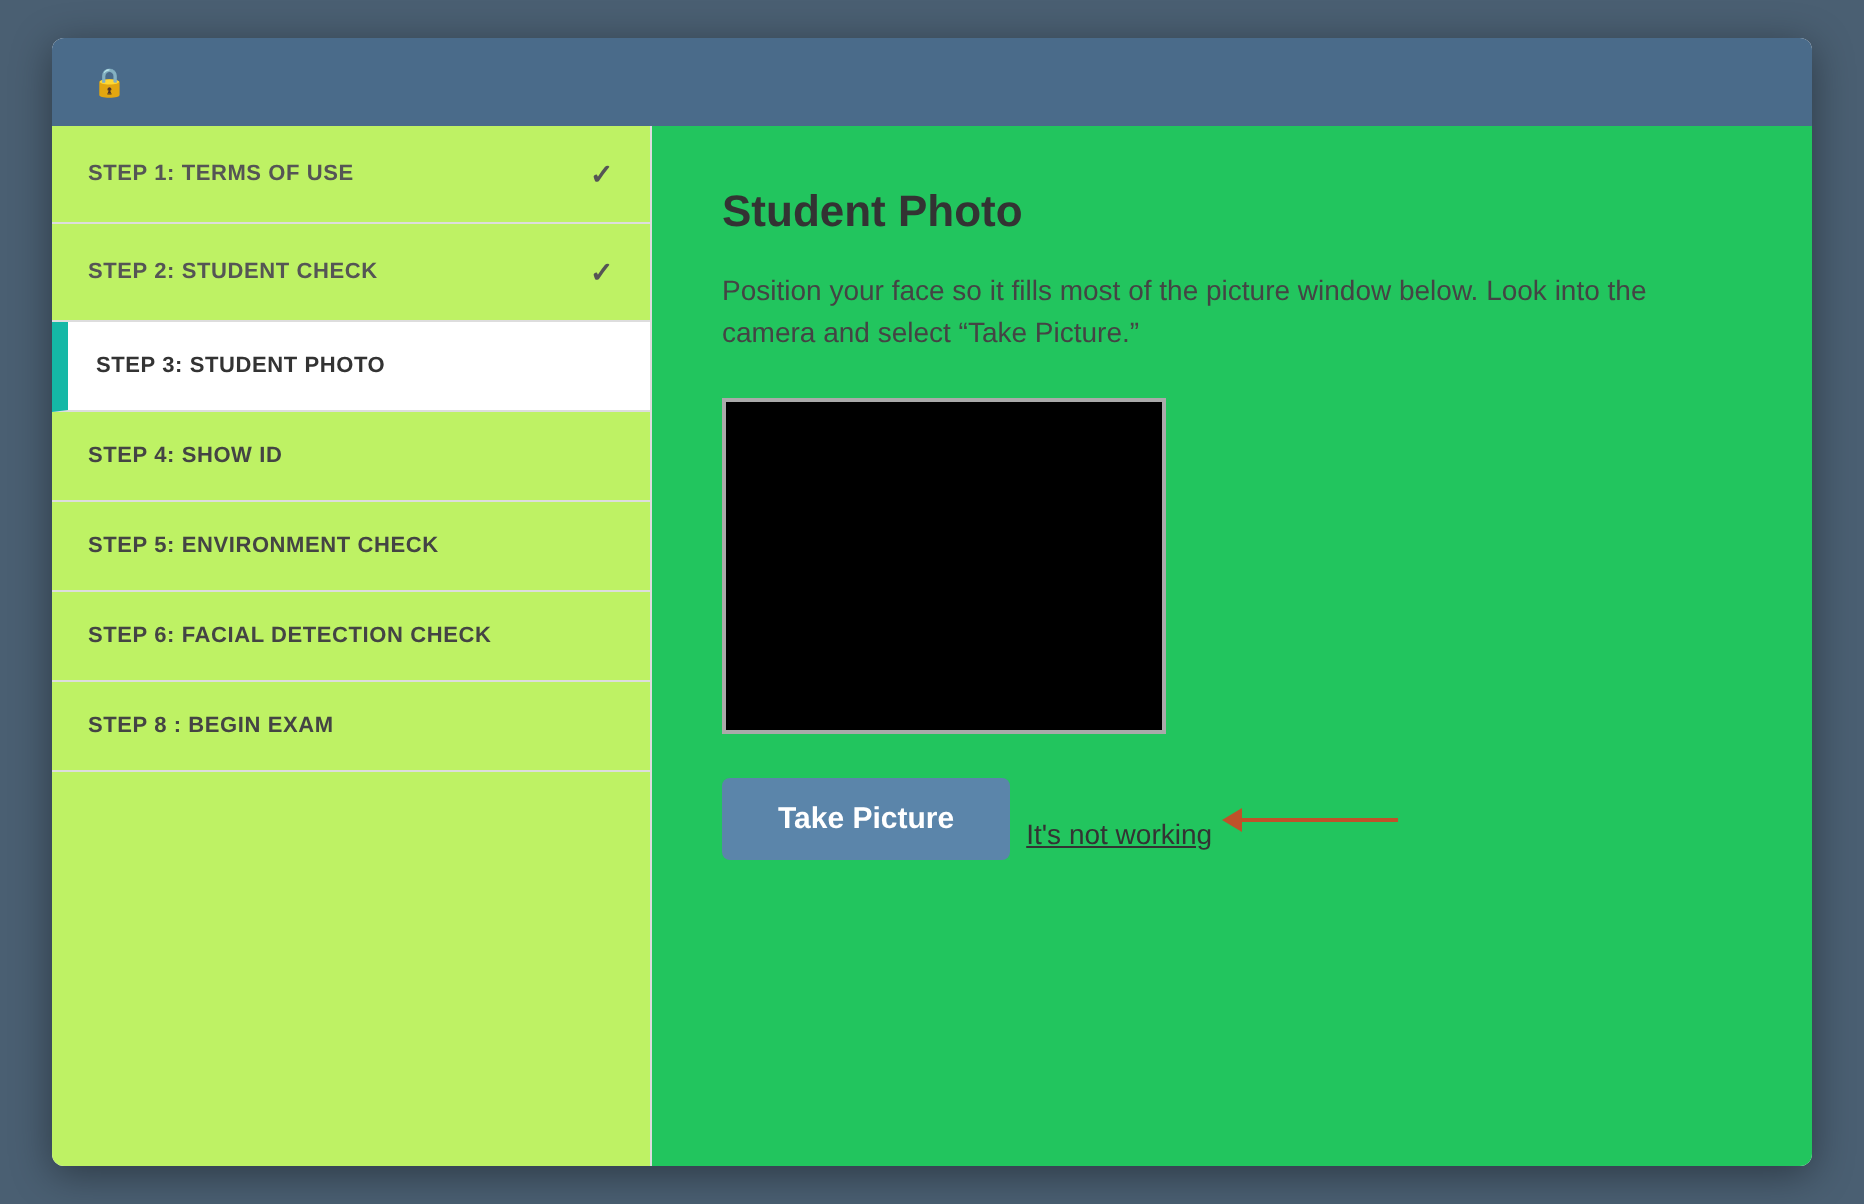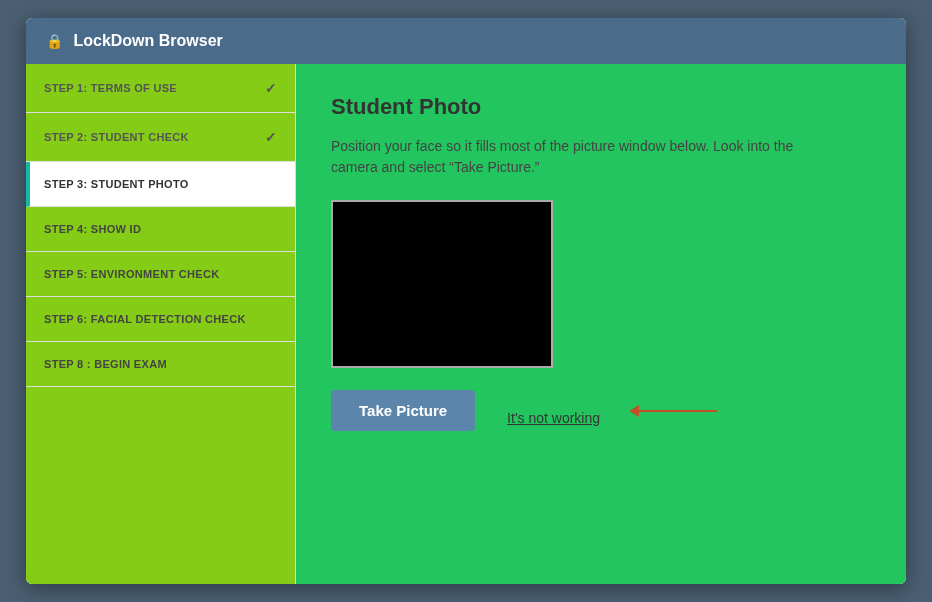--- a/index.html
+++ b/index.html
@@ -29,40 +29,40 @@
       font-weight: bold;
     }
     .titlebar-icon {
       font-size: 14px;
     }
     .content {
       display: flex;
       min-height: 520px;
     }
     .sidebar {
-      width: 270px;
-      background: #84cc16;
+      width: 300px;
+      background: #bef264;
       border-right: 1px solid #ddd;
       flex-shrink: 0;
     }
     .sidebar-item {
       display: flex;
       align-items: center;
       justify-content: space-between;
       padding: 16px 18px;
       font-size: 11px;
       font-weight: bold;
       color: #444;
       border-bottom: 1px solid #ddd;
       cursor: pointer;
       letter-spacing: 0.3px;
     }
     .sidebar-item.active {
       background: #fff;
-      border-left: 4px solid #14b8a6;
+      border-left: 8px solid #14b8a6;
       padding-left: 14px;
       color: #333;
     }
     .sidebar-item.completed {
       color: #555;
     }
     .checkmark {
       color: #555;
       font-size: 14px;
     }
@@ -87,21 +87,21 @@
     .camera-preview {
       width: 222px;
       height: 168px;
       background: #000;
       border: 2px solid #aaa;
       margin-bottom: 22px;
     }
     .actions {
       display: flex;
       align-items: center;
-      gap: 32px;
+      gap: 8px;
     }
     .take-picture-btn {
       background: #5b85aa;
       color: #fff;
       border: none;
       padding: 12px 28px;
       font-size: 15px;
       font-weight: bold;
       border-radius: 4px;
       cursor: pointer;
@@ -133,21 +133,20 @@
       border-bottom: 6px solid transparent;
       border-right: 10px solid #c0522a;
     }
   </style>
 </head>
 <body>
 
 <div class="window">
   <div class="titlebar">
     <span class="titlebar-icon">🔒</span>
-    <span>LockDown Browser</span>
   </div>
   <div class="content">
     <div class="sidebar">
 
     <div class="sidebar-item completed">
           <span>STEP 1: TERMS OF USE</span>
           <span class="checkmark">✓</span>
         </div>
         <div class="sidebar-item completed">
           <span>STEP 2: STUDENT CHECK</span>

